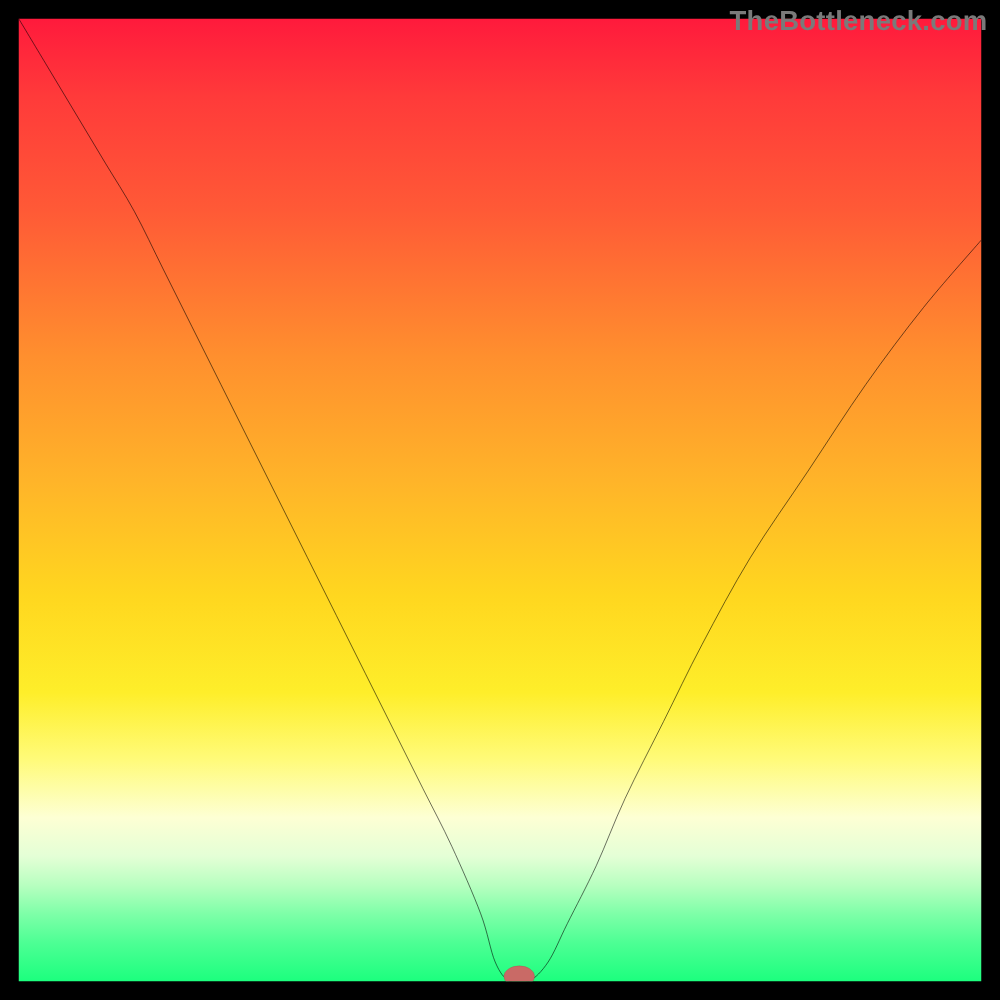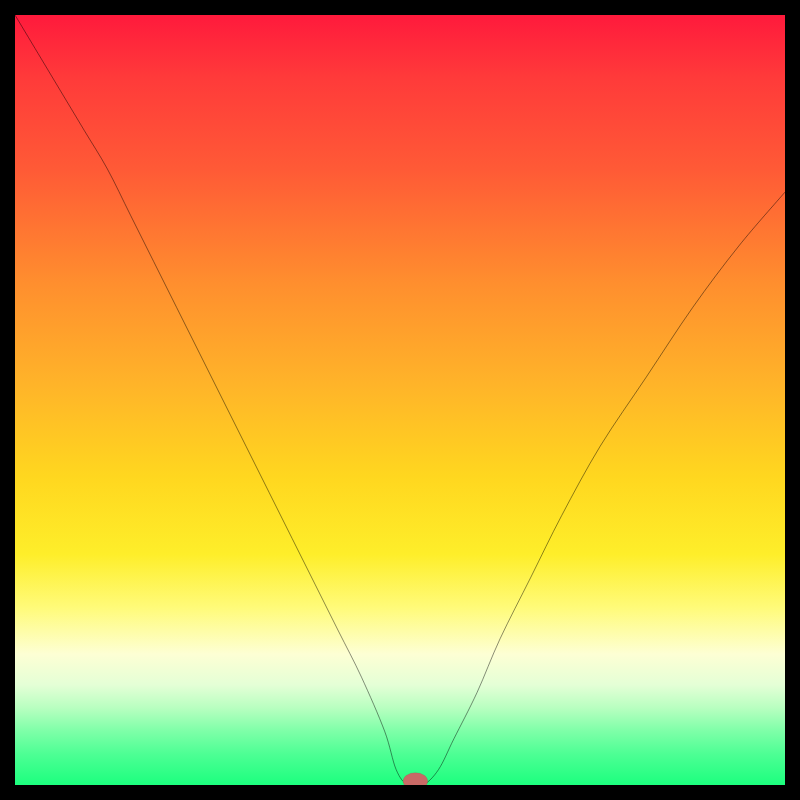--- a/index.html
+++ b/index.html
@@ -66,13 +66,14 @@
 
 <div class="chart-container">
 
   <div class="plot-area">
     <svg class="curve-layer" viewBox="0 0 100 100" preserveAspectRatio="none">
       <path id="bottleneck-path" fill="none" stroke="#000000" stroke-width="0.45" vector-effect="non-scaling-stroke" d="M 0.000 0.000 C 0.500 0.833, 2.000 3.333, 3.000 5.000 C 4.000 6.667, 5.000 8.333, 6.000 10.000 C 7.000 11.667, 8.000 13.333, 9.000 15.000 C 10.000 16.667, 11.000 18.167, 12.000 20.000 C 13.000 21.833, 14.000 24.000, 15.000 26.000 C 16.000 28.000, 17.000 30.000, 18.000 32.000 C 19.000 34.000, 20.000 36.000, 21.000 38.000 C 22.000 40.000, 23.000 42.000, 24.000 44.000 C 25.000 46.000, 26.000 48.000, 27.000 50.000 C 28.000 52.000, 29.000 54.000, 30.000 56.000 C 31.000 58.000, 32.000 60.000, 33.000 62.000 C 34.000 64.000, 35.000 66.000, 36.000 68.000 C 37.000 70.000, 38.000 72.000, 39.000 74.000 C 40.000 76.000, 41.000 78.000, 42.000 80.000 C 43.000 82.000, 44.000 83.833, 45.000 86.000 C 46.000 88.167, 47.250 91.000, 48.000 93.000 C 48.750 95.000, 49.000 96.833, 49.500 98.000 C 50.000 99.167, 50.417 99.667, 51.000 100.000 C 51.583 100.333, 52.333 100.333, 53.000 100.000 C 53.667 99.667, 54.333 99.000, 55.000 98.000 C 55.667 97.000, 56.167 95.667, 57.000 94.000 C 57.833 92.333, 59.000 90.167, 60.000 88.000 C 61.000 85.833, 61.833 83.500, 63.000 81.000 C 64.167 78.500, 65.667 75.667, 67.000 73.000 C 68.333 70.333, 69.500 67.833, 71.000 65.000 C 72.500 62.167, 74.167 59.000, 76.000 56.000 C 77.833 53.000, 80.000 50.000, 82.000 47.000 C 84.000 44.000, 86.000 40.833, 88.000 38.000 C 90.000 35.167, 92.000 32.500, 94.000 30.000 C 96.000 27.500, 99.000 24.167, 100.000 23.000"></path>
       <ellipse id="bottleneck-marker" fill="#c96a66" stroke="#7a3c38" stroke-width="0.15" vector-effect="non-scaling-stroke" cx="52.000" cy="99.500" rx="1.6" ry="1.1"></ellipse>
     </svg>
   </div>
 
+  <div class="watermark">TheBottleneck.com</div>
 </div>
 
 </body></html>

